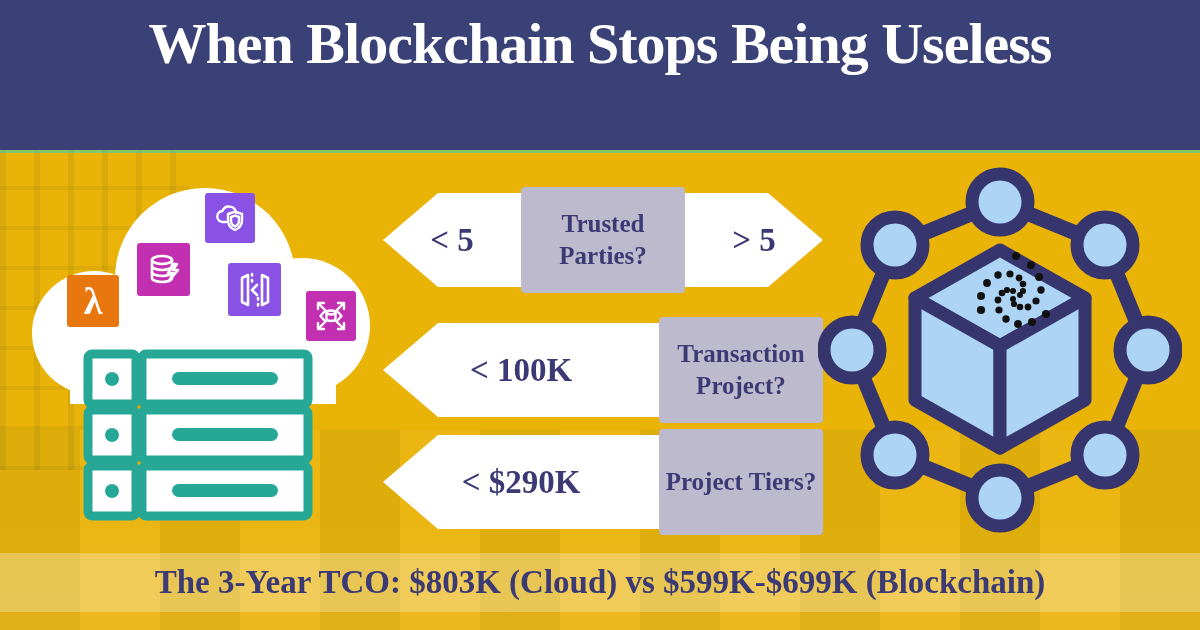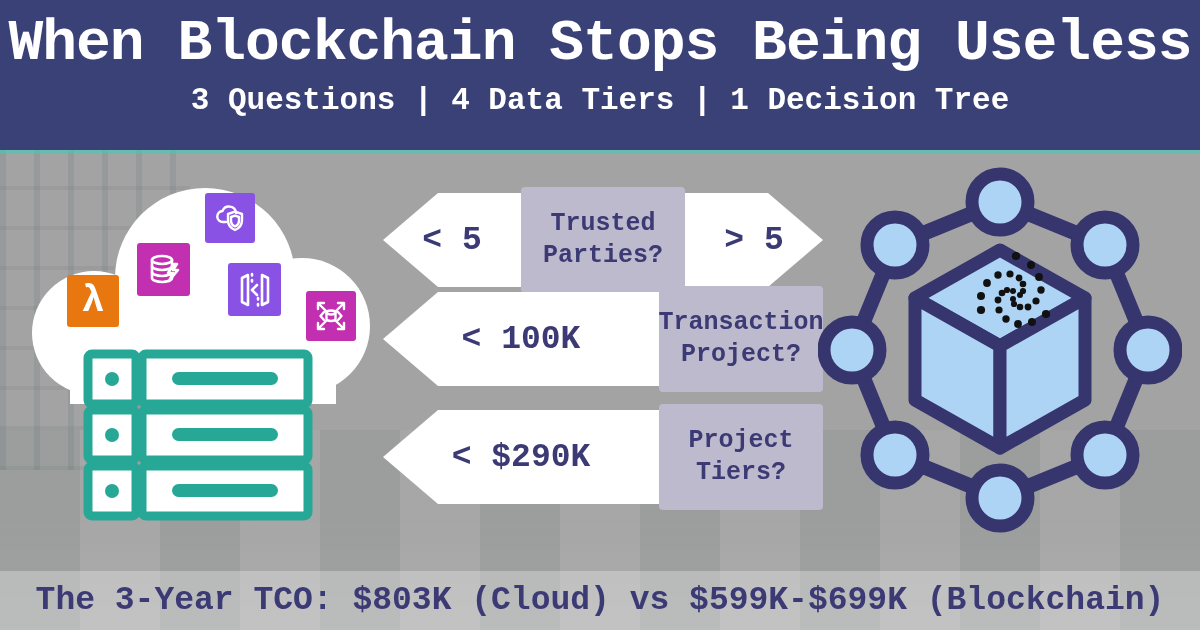--- a/index.html
+++ b/index.html
@@ -1,19 +1,19 @@
 <!DOCTYPE html>
 <html><head>
 <meta charset="utf-8">
 <style>
   html,body{margin:0;padding:0;background:#222;}
   .canvas{
     position:relative;width:1200px;height:630px;overflow:hidden;
-    background:#a3a3a3;
-    font-family:Liberation Mono, monospace;
+    background:#eab308;
+    font-family:Liberation Serif, serif;
   }
   
   .texture-containers{
     position:absolute;left:0;top:150px;width:190px;height:320px;
     background:
       repeating-linear-gradient(90deg, rgba(0,40,40,.10) 0 6px, rgba(0,0,0,0) 6px 34px),
       repeating-linear-gradient(0deg, rgba(0,40,40,.08) 0 4px, rgba(0,0,0,0) 4px 40px);
     opacity:.7;
   }
   .texture-yard{
@@ -54,21 +54,21 @@
   }
   .pill{
     width:164px;height:106px;flex:0 0 auto;border-radius:4px;background:#BEBACD;
     display:flex;align-items:center;justify-content:center;text-align:center;
     font-size:25px;font-weight:bold;color:#3B3A74;line-height:1.3;padding:0 6px;box-sizing:border-box;
   }
   
   .tco-band{
     position:absolute;left:0;top:553px;width:1200px;height:59px;
     background:rgba(255,255,255,.28);
-    display:flex;align-items:center;justify-content:center;margin-top:18px;
+    display:flex;align-items:center;justify-content:center;
   }
   .tco-band .tco-text{
     font-size:33px;font-weight:bold;color:#3B3A74;white-space:nowrap;
   }
   
   .cloud-wrap{position:absolute;left:22px;top:168px;width:352px;height:368px;}
   .aws-icon{
     position:absolute;border-radius:3px;display:flex;align-items:center;justify-content:center;
   }
   .aws-icon svg{display:block;}
@@ -80,21 +80,20 @@
 <body>
 
 <div class="canvas">
 
   <div class="texture-containers"></div>
   <div class="texture-yard"></div>
   <div class="header-accent"></div>
 
   <header class="header">
     <h1>When Blockchain Stops Being Useless</h1>
-    <div class="subtitle">3 Questions | 4 Data Tiers | 1 Decision Tree</div>
   </header>
 
   <div class="cloud-wrap">
     <svg width="352" height="368" viewBox="0 0 352 368">
 
       <g fill="#FFFFFF">
         <circle cx="183" cy="110" r="90"></circle>
         <circle cx="72" cy="165" r="62"></circle>
         <circle cx="280" cy="158" r="68"></circle>
         <rect x="48" y="118" width="266" height="118"></rect>
@@ -175,31 +174,31 @@
       <div class="arrow"></div>
       <div class="zones">
         <span class="side-label">&lt; 5</span>
         <div class="pill">
           <span>Trusted Parties?</span>
         </div>
         <span class="side-label">&gt; 5</span>
       </div>
     </div>
 
-    <div class="banner-row" style="top:292px">
+    <div class="banner-row" style="top:323px">
       <div class="arrow"></div>
       <div class="zones">
         <span class="side-label">&lt; 100K</span>
         <div class="pill">
           <span>Transaction Project?</span>
         </div>
       </div>
     </div>
 
-    <div class="banner-row" style="top:410px">
+    <div class="banner-row" style="top:435px">
       <div class="arrow"></div>
       <div class="zones">
         <span class="side-label">&lt; $290K</span>
         <div class="pill">
           <span>Project Tiers?</span>
         </div>
       </div>
     </div>
   </div>
 

